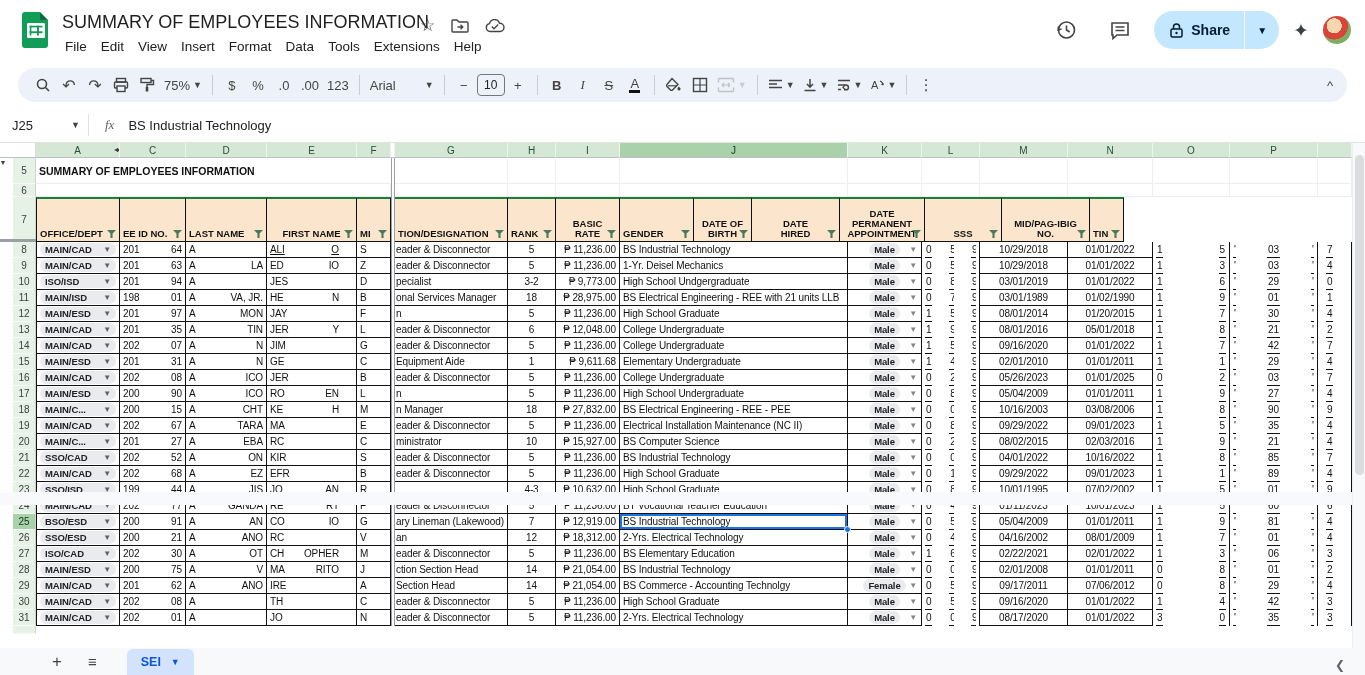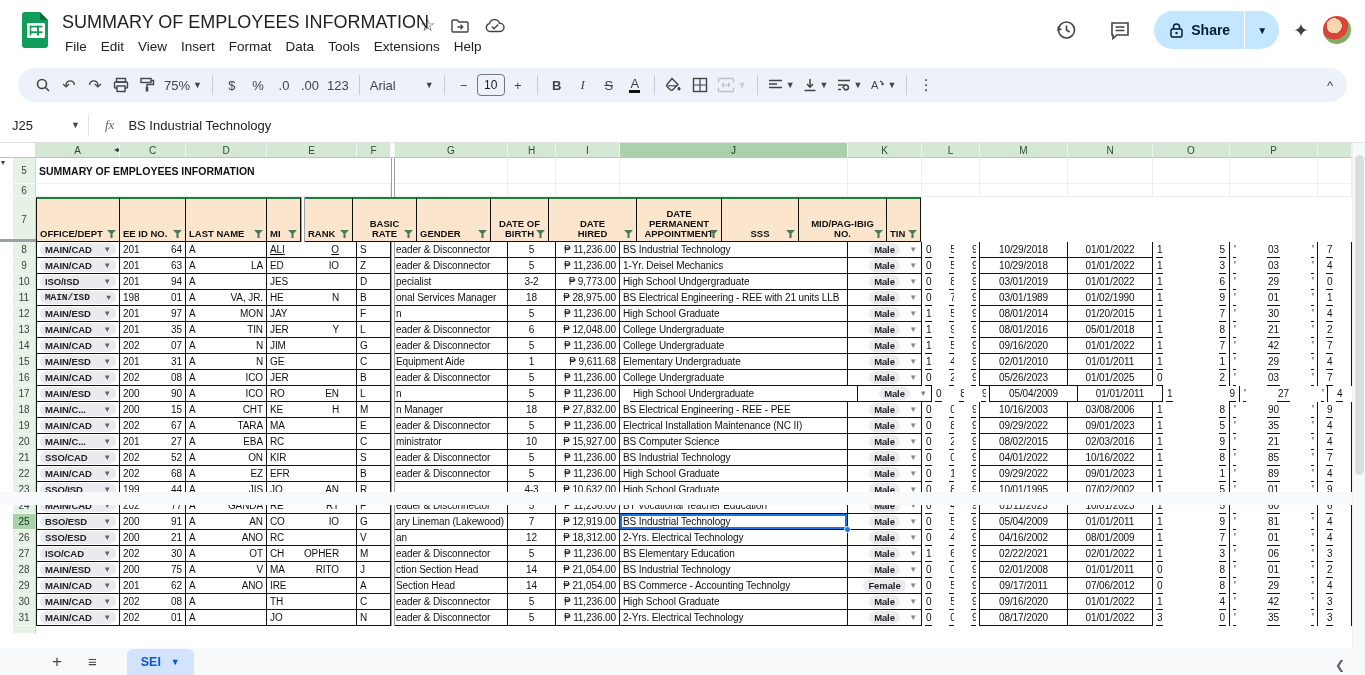--- a/index.html
+++ b/index.html
@@ -383,25 +383,33 @@
             <span class="funnel"></span>
           </div>
           <div class="c hc" style="width: 66px; height: 45px;">
             <div class="htxt">EE ID NO.</div>
             <span class="funnel"></span>
           </div>
           <div class="c hc" style="width: 81px; height: 45px;">
             <div class="htxt">LAST NAME</div>
             <span class="funnel"></span>
           </div>
+          <div class="c hc" style="width: 90px; height: 45px;">
+            <div class="htxt" style="text-align: center;">FIRST NAME</div>
+            <span class="funnel"></span>
+          </div>
           <div class="c hc" style="width: 34px; height: 45px;">
             <div class="htxt">MI</div>
             <span class="funnel"></span>
           </div>
           <div class="c frozdiv" style="height: 45px;"></div>
+          <div class="c hc" style="width: 113px; height: 45px;">
+            <div class="htxt">TION/DESIGNATION</div>
+            <span class="funnel"></span>
+          </div>
           <div class="c hc" style="width: 48px; height: 45px;">
             <div class="htxt">RANK</div>
             <span class="funnel"></span>
           </div>
           <div class="c hc" style="width: 64px; height: 45px;">
             <div class="htxt" style="text-align: center;">BASIC
 RATE</div>
             <span class="funnel"></span>
           </div>
           <div class="c hc" style="width: 74px; height: 45px;">
@@ -661,21 +669,21 @@
             <span class="rf">
               <span>0</span>
             </span>
           </div>
         </div>
         <div class="r" style="height: 16px;">
           <div class="rowhdr">
             <div class="gut"></div>
             <div class="num" style="height: 16px;">11</div>
           </div>
-          <div class="c dc first" style="width: 84px; height: 16px; font-family: Liberation Mono, monospace;">
+          <div class="c dc first" style="width: 84px; height: 16px;">
             <span class="chip officechip">
               <span>MAIN/ISD</span>
               <span class="caret">▼</span>
             </span>
           </div>
           <div class="c dc frag2" style="width: 66px; height: 16px;">
             <span>198</span>
             <span>01</span>
           </div>
           <div class="c dc frag2" style="width: 81px; height: 16px;">
@@ -1134,21 +1142,21 @@
           </div>
           <div class="c dc frag2" style="width: 90px; height: 16px;">
             <span>RO</span>
             <span style="margin-right:14px;">EN</span>
           </div>
           <div class="c dc lf" style="width: 34px; height: 16px;">L</div>
           <div class="c frozdiv" style="height: 16px;"></div>
           <div class="c dc lf" style="width: 113px; height: 16px; padding-left: 1px;">n</div>
           <div class="c dc ctr" style="width: 48px; height: 16px;">5</div>
           <div class="c dc rt" style="width: 64px; height: 16px;">₱ 11,236.00</div>
-          <div class="c dc lf" style="width: 228px; height: 16px; margin-left: 10px;">High School Undergraduate</div>
+          <div class="c dc lf" style="width: 228px; height: 16px;">High School Undergraduate</div>
           <div class="c dc" style="width: 74px; height: 16px;">
             <span class="gchipwrap">
               <span class="chip">
                 <span>Male</span>
               </span>
               <span class="outcaret">▼</span>
             </span>
           </div>
           <div class="c dc red frag2" style="width: 58px; height: 16px;">
             <span class="rf">

